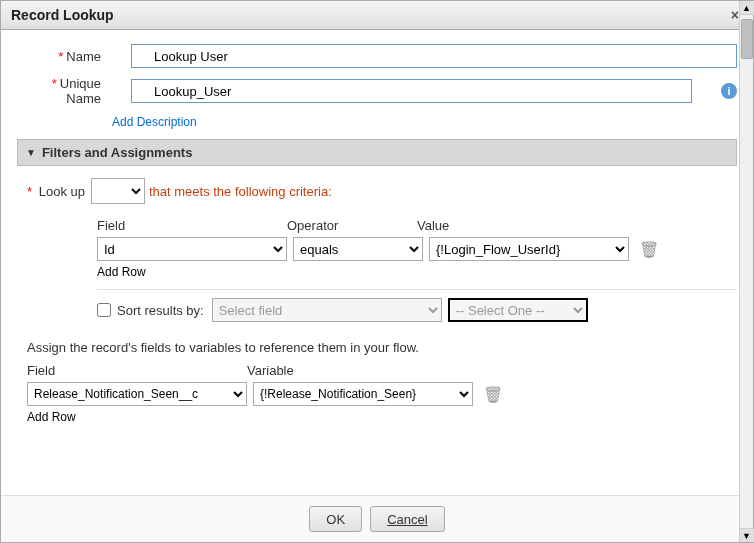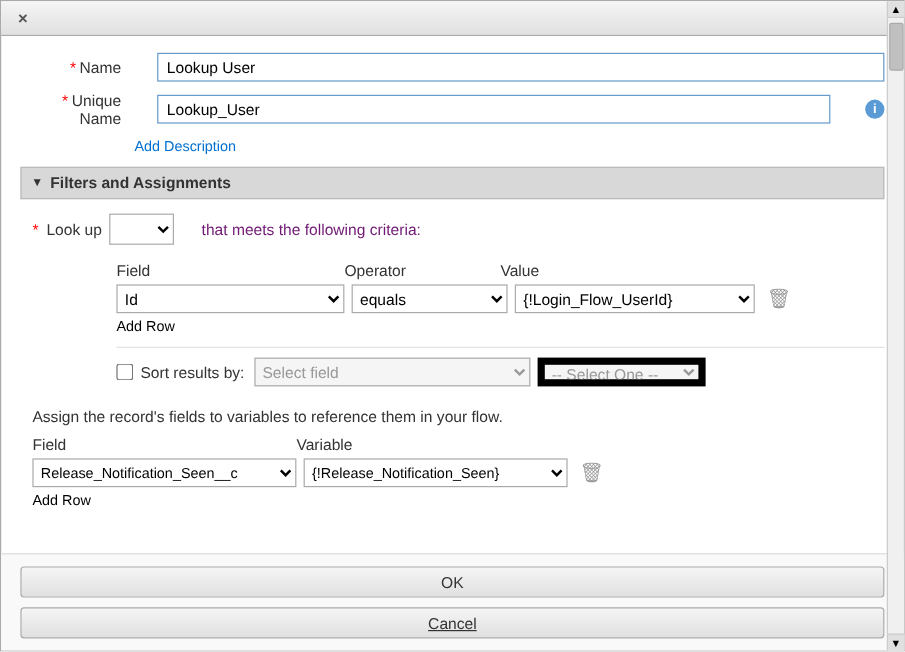--- a/index.html
+++ b/index.html
@@ -60,21 +60,21 @@
       flex-shrink: 0;
     }
     .required {
       color: red;
       margin-right: 3px;
     }
     .form-input {
       flex: 1;
       height: 24px;
       border: 1px solid #6699cc;
-      padding: 2px 7px;
+      padding: 2px 22px;
       font-size: 13px;
       outline: none;
       background: #fff;
     }
     .info-icon {
       display: inline-flex;
       align-items: center;
       justify-content: center;
       width: 16px;
       height: 16px;
@@ -123,22 +123,22 @@
     }
     .select-sm {
       height: 24px;
       border: 1px solid #aaa;
       background: #fff;
       font-size: 13px;
       padding: 12px 2px;
       cursor: pointer;
     }
     .criteria-text {
-      margin-left: 23px;
-      color: #701a75;
+      margin-left: 4px;
+      color: #c2410c;
     }
     .filter-table {
       margin-left: 80px;
       margin-bottom: 10px;
     }
     .filter-table-header {
       display: flex;
       margin-bottom: 4px;
     }
     .col-field { width: 190px; color: #333; }
@@ -198,21 +198,21 @@
       height: 24px;
       border: 1px solid #aaa;
       background: #f5f5f5;
       color: #999;
       font-size: 13px;
       padding: 0 2px;
     }
     .select-sort-order {
       width: 140px;
       height: 24px;
-      border: 6px solid #000000;
+      border: 2px solid #000000;
       background: #f5f5f5;
       color: #999;
       font-size: 13px;
       padding: 0 2px;
       margin-left: 6px;
     }
     .assign-section {
       margin-left: 10px;
       margin-top: 6px;
     }
@@ -241,21 +241,20 @@
       cursor: pointer;
     }
     .select-assign-w220 { width: 220px; }
     .dialog-footer {
       border-top: 1px solid #ddd;
       padding: 10px 16px;
       display: flex;
       justify-content: center;
       gap: 8px;
       background: #f9f9f9;
-      flex-direction: column;
     }
     .btn {
       height: 26px;
       padding: 0 16px;
       font-size: 13px;
       cursor: pointer;
       border-radius: 3px;
     }
     .btn-ok {
       background: linear-gradient(to bottom, #f5f5f5, #e0e0e0);
@@ -313,20 +312,21 @@
       margin-top: 4px;
       cursor: pointer;
     }
   </style>
 </head>
 <body>
 
 <div class="dialog">
 
   <div class="dialog-header">
+    <span class="dialog-title">Record Lookup</span>
     <button class="close-btn">×</button>
   </div>
 
   <div class="dialog-body">
 
     
     <div class="form-row">
       <label class="form-label">
         <span class="required">*</span><span>Name</span>
       </label>

